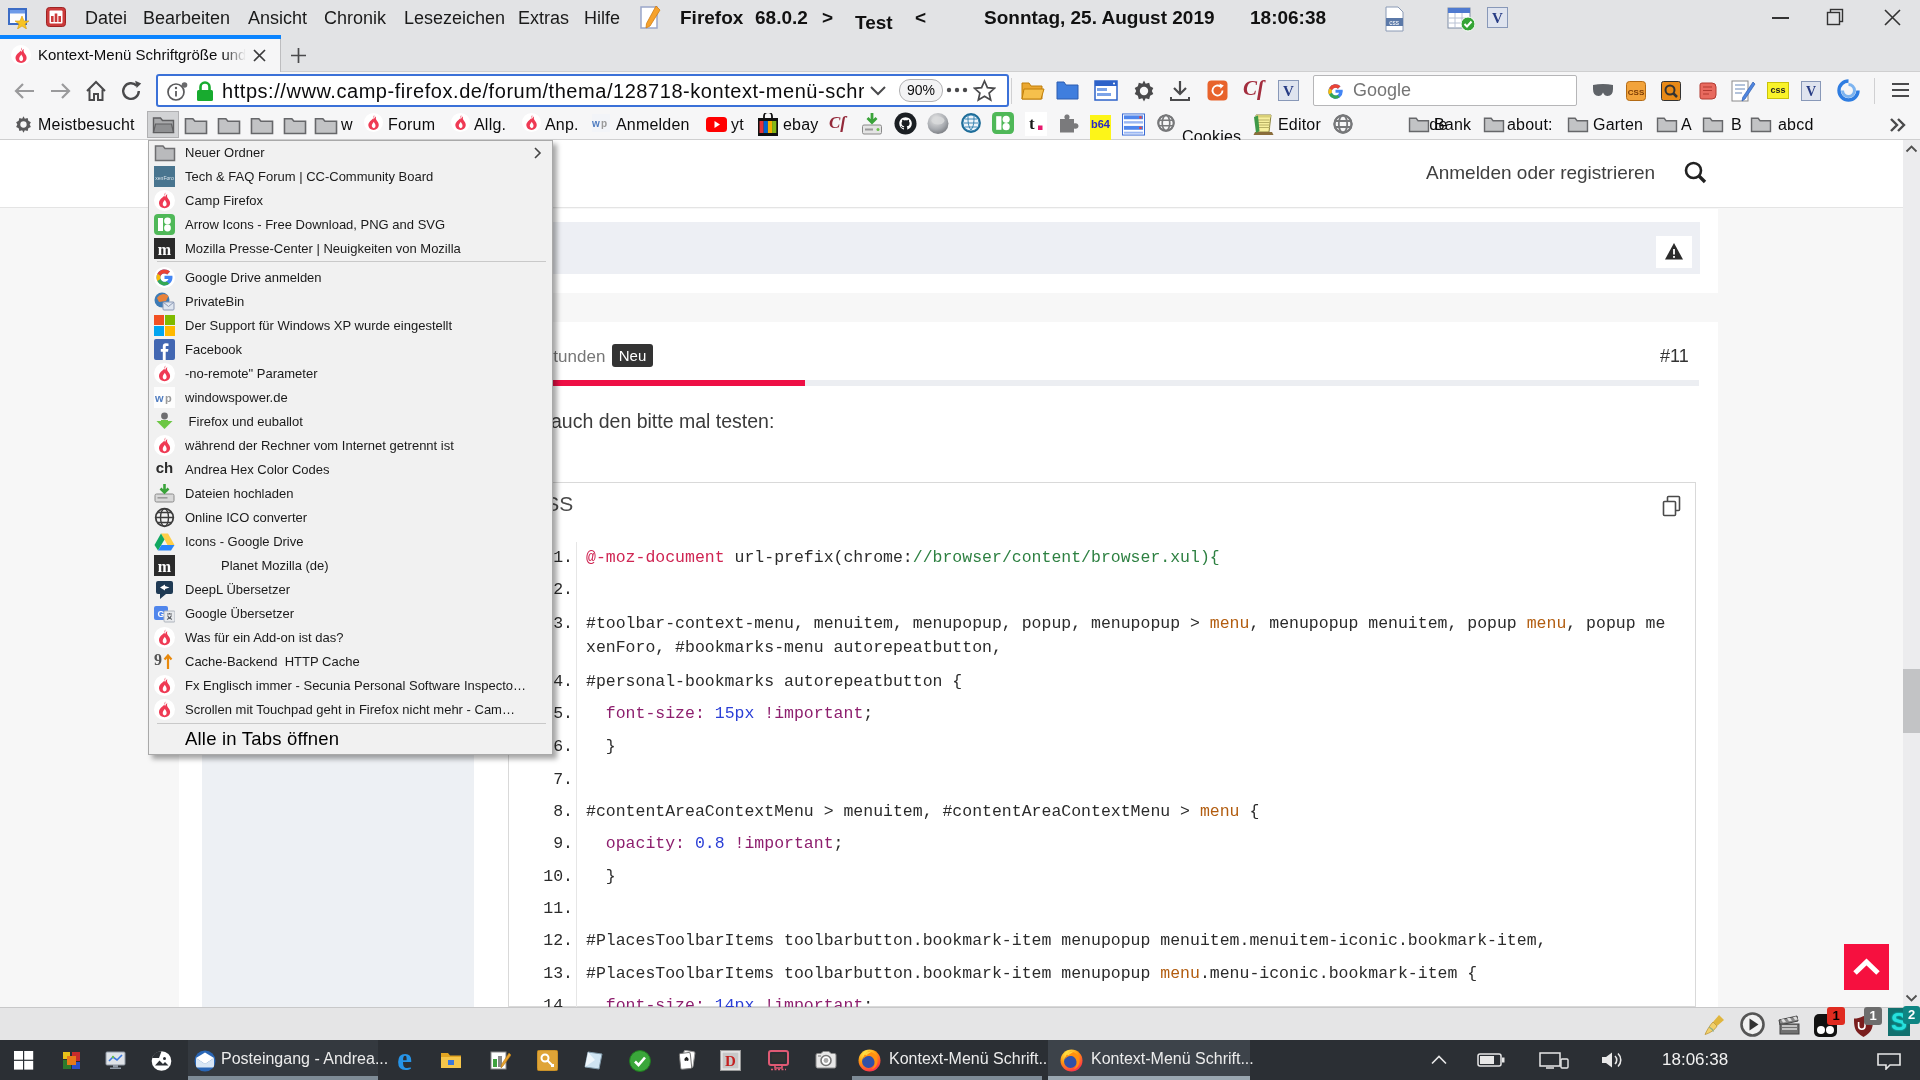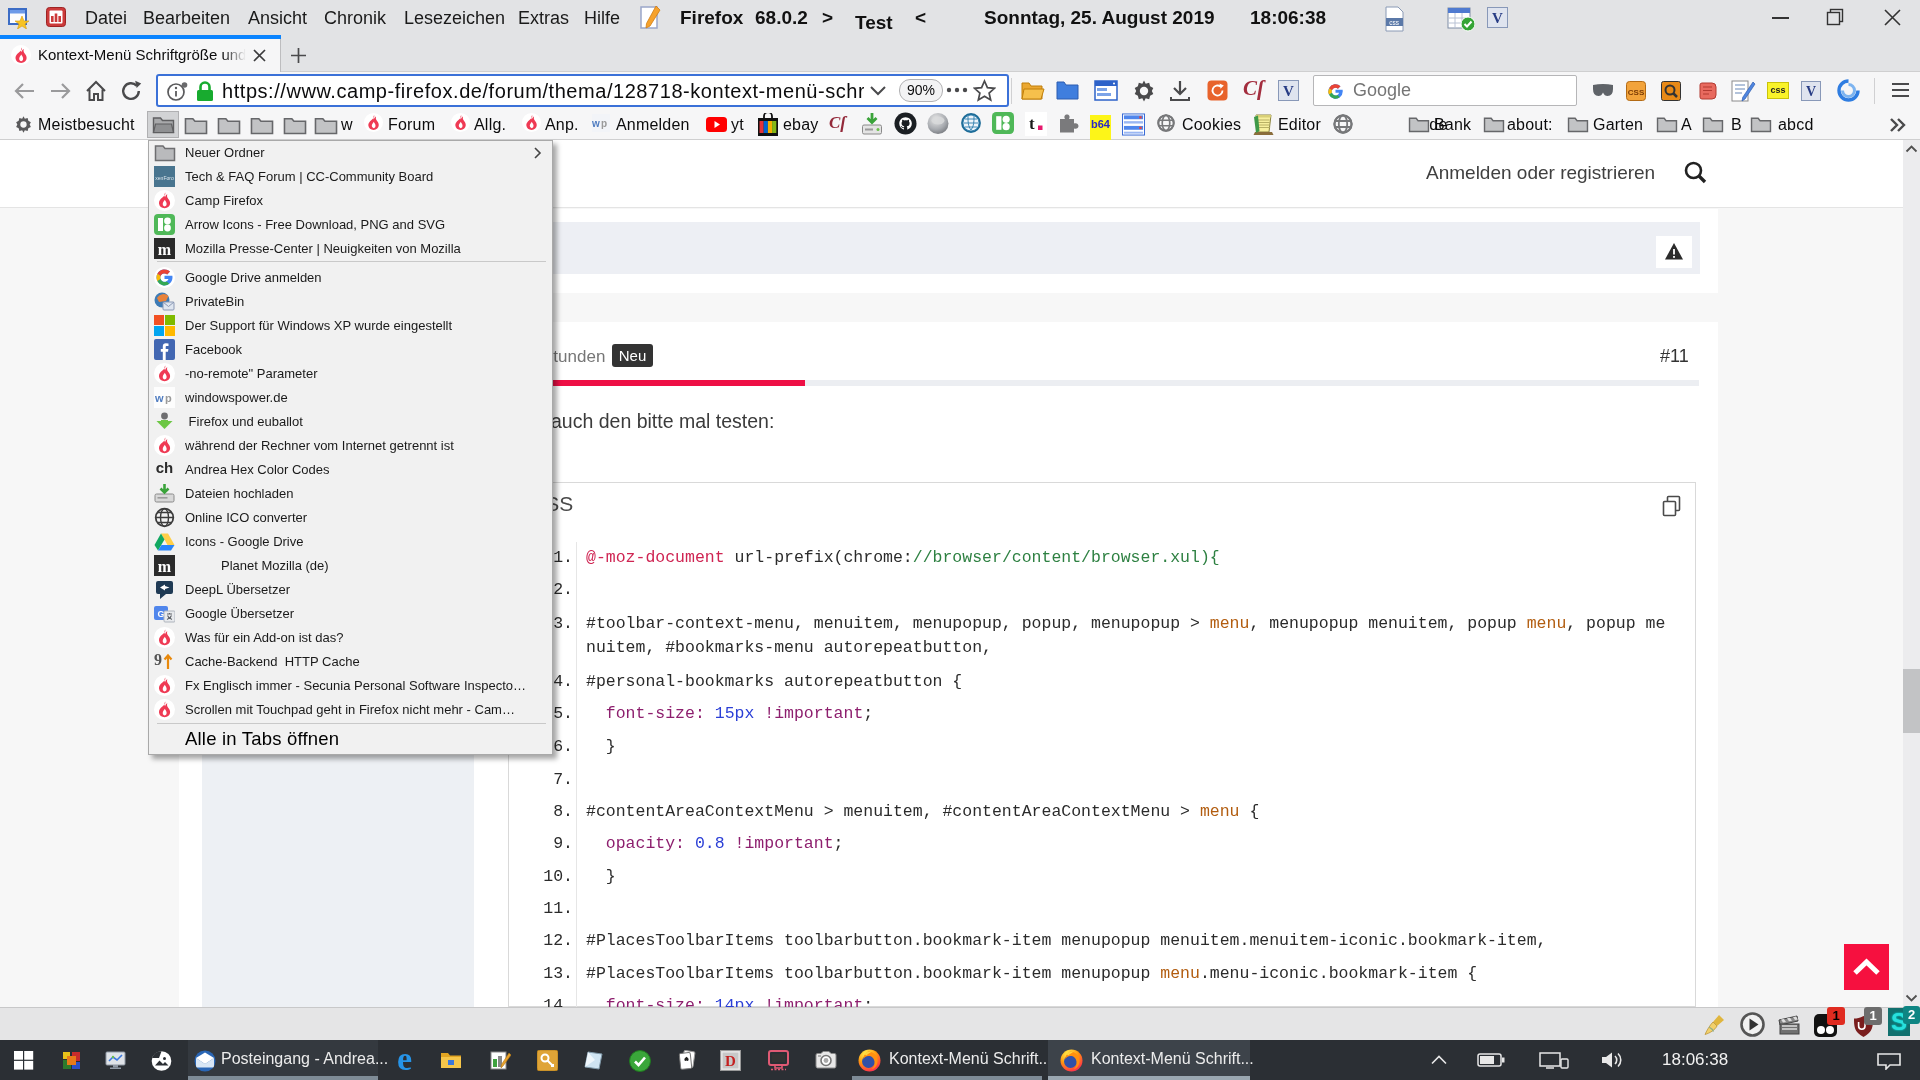--- a/index.html
+++ b/index.html
@@ -342,21 +342,21 @@
     <rect x="2" y="8" width="20" height="2.5" fill="#9ab7f3"></rect>
     <rect x="2" y="13" width="20" height="4" fill="#4f86ec"></rect>
         <rect x="18" y="13.8" width="2.5" height="2.5" fill="#e04646"></rect>
     <rect x="2" y="19" width="20" height="2" fill="#9ab7f3"></rect>
   </svg>
   <svg class="a" style="left:1157px;top:4px" width="18" height="18" viewBox="0 0 20 20">
     <circle cx="10" cy="10" r="8.6" fill="none" stroke="#77787a" stroke-width="2.2"></circle>
     <path d="M10 1.4 A8.6 8.6 0 0 1 10 18.6 M10 1.4 A8.6 8.6 0 0 0 10 18.6 M2 7 L18 7 M2 13 L18 13" stroke="#77787a" stroke-width="1.8" fill="none"></path>
     <ellipse cx="10" cy="10" rx="4.2" ry="8.6" fill="none" stroke="#77787a" stroke-width="1.8"></ellipse>
   </svg>
-  <div class="bm" style="left:1182px;top:6px;">Cookies</div>
+  <div class="bm" style="left:1182px;top:18px;">Cookies</div>
   <svg class="a" style="left:1252px;top:2px" width="23" height="25" viewBox="0 0 23 25">
     <path d="M4 3 L19 3 L17 20 L6 20 Z" fill="#f7ef9e" stroke="#8a8340"></path>
     <path d="M4 3 L19 3 L18.7 5.5 L4.3 5.5 Z" fill="#d8cf77"></path>
     <path d="M5.5 8 L17.5 8 M5.3 10.5 L17.7 10.5 M5.1 13 L17.9 13 M4.9 15.5 L18.1 15.5" stroke="#b0a85f" stroke-width="0.9"></path>
     <path d="M3 20 L20 20 L21.5 23 L1.5 23 Z" fill="#8a6d3b"></path>
     <path d="M2 5 L6 3.5 L7.5 19 L4 21 Z" fill="#3f9948"></path>
   </svg>
   <div class="bm" style="left:1278px;top:6px;">Editor</div>
   <svg class="a" style="left:1333px;top:4px" width="20" height="20" viewBox="0 0 20 20">
     <circle cx="10" cy="10" r="8.6" fill="none" stroke="#77787a" stroke-width="2.2"></circle>
@@ -429,21 +429,21 @@
     <rect x="3.5" y="6.5" width="12" height="14" fill="#fff" stroke="#4a4a4a" stroke-width="1.6" rx="1"></rect>
   </svg>
 
   <div class="a" style="left:576px;top:402px;width:1px;height:465px;background:#e6e6e6;"></div>
   <div id="code" style="position:absolute;left:0;top:0;width:1920px;height:867px;font-family:'Liberation Mono',monospace;font-size:16.5px;line-height:22px;color:#2b2b2b;">
     <div class="a num" style="top:407px;">1.</div>
     <div class="a cl" style="top:407px;"><span class="red">@-moz-document</span> url-prefix(chrome:<span class="grn">//browser/content/browser.xul){</span></div>
     <div class="a num" style="top:439px;">2.</div>
     <div class="a num" style="top:473px;">3.</div>
     <div class="a cl" style="top:473px;">#toolbar-context-menu, menuitem, menupopup, popup, menupopup &gt; <span class="org">menu</span>, menupopup menuitem, popup <span class="org">menu</span>, popup me</div>
-    <div class="a cl" style="top:497px;">nuitem, #bookmarks-menu autorepeatbutton,</div>
+    <div class="a cl" style="top:497px;">xenForo, #bookmarks-menu autorepeatbutton,</div>
     <div class="a num" style="top:531px;">4.</div>
     <div class="a cl" style="top:531px;">#personal-bookmarks autorepeatbutton {</div>
     <div class="a num" style="top:563px;">5.</div>
     <div class="a cl" style="top:563px;">&nbsp;&nbsp;<span class="pur">font-size:</span> <span class="blu">15px</span> <span class="pur">!important</span>;</div>
     <div class="a num" style="top:596px;">6.</div>
     <div class="a cl" style="top:596px;">&nbsp;&nbsp;}</div>
     <div class="a num" style="top:629px;">7.</div>
     <div class="a num" style="top:661px;">8.</div>
     <div class="a cl" style="top:661px;">#contentAreaContextMenu &gt; menuitem, #contentAreaContextMenu &gt; <span class="org">menu</span> {</div>
     <div class="a num" style="top:693px;">9.</div>

